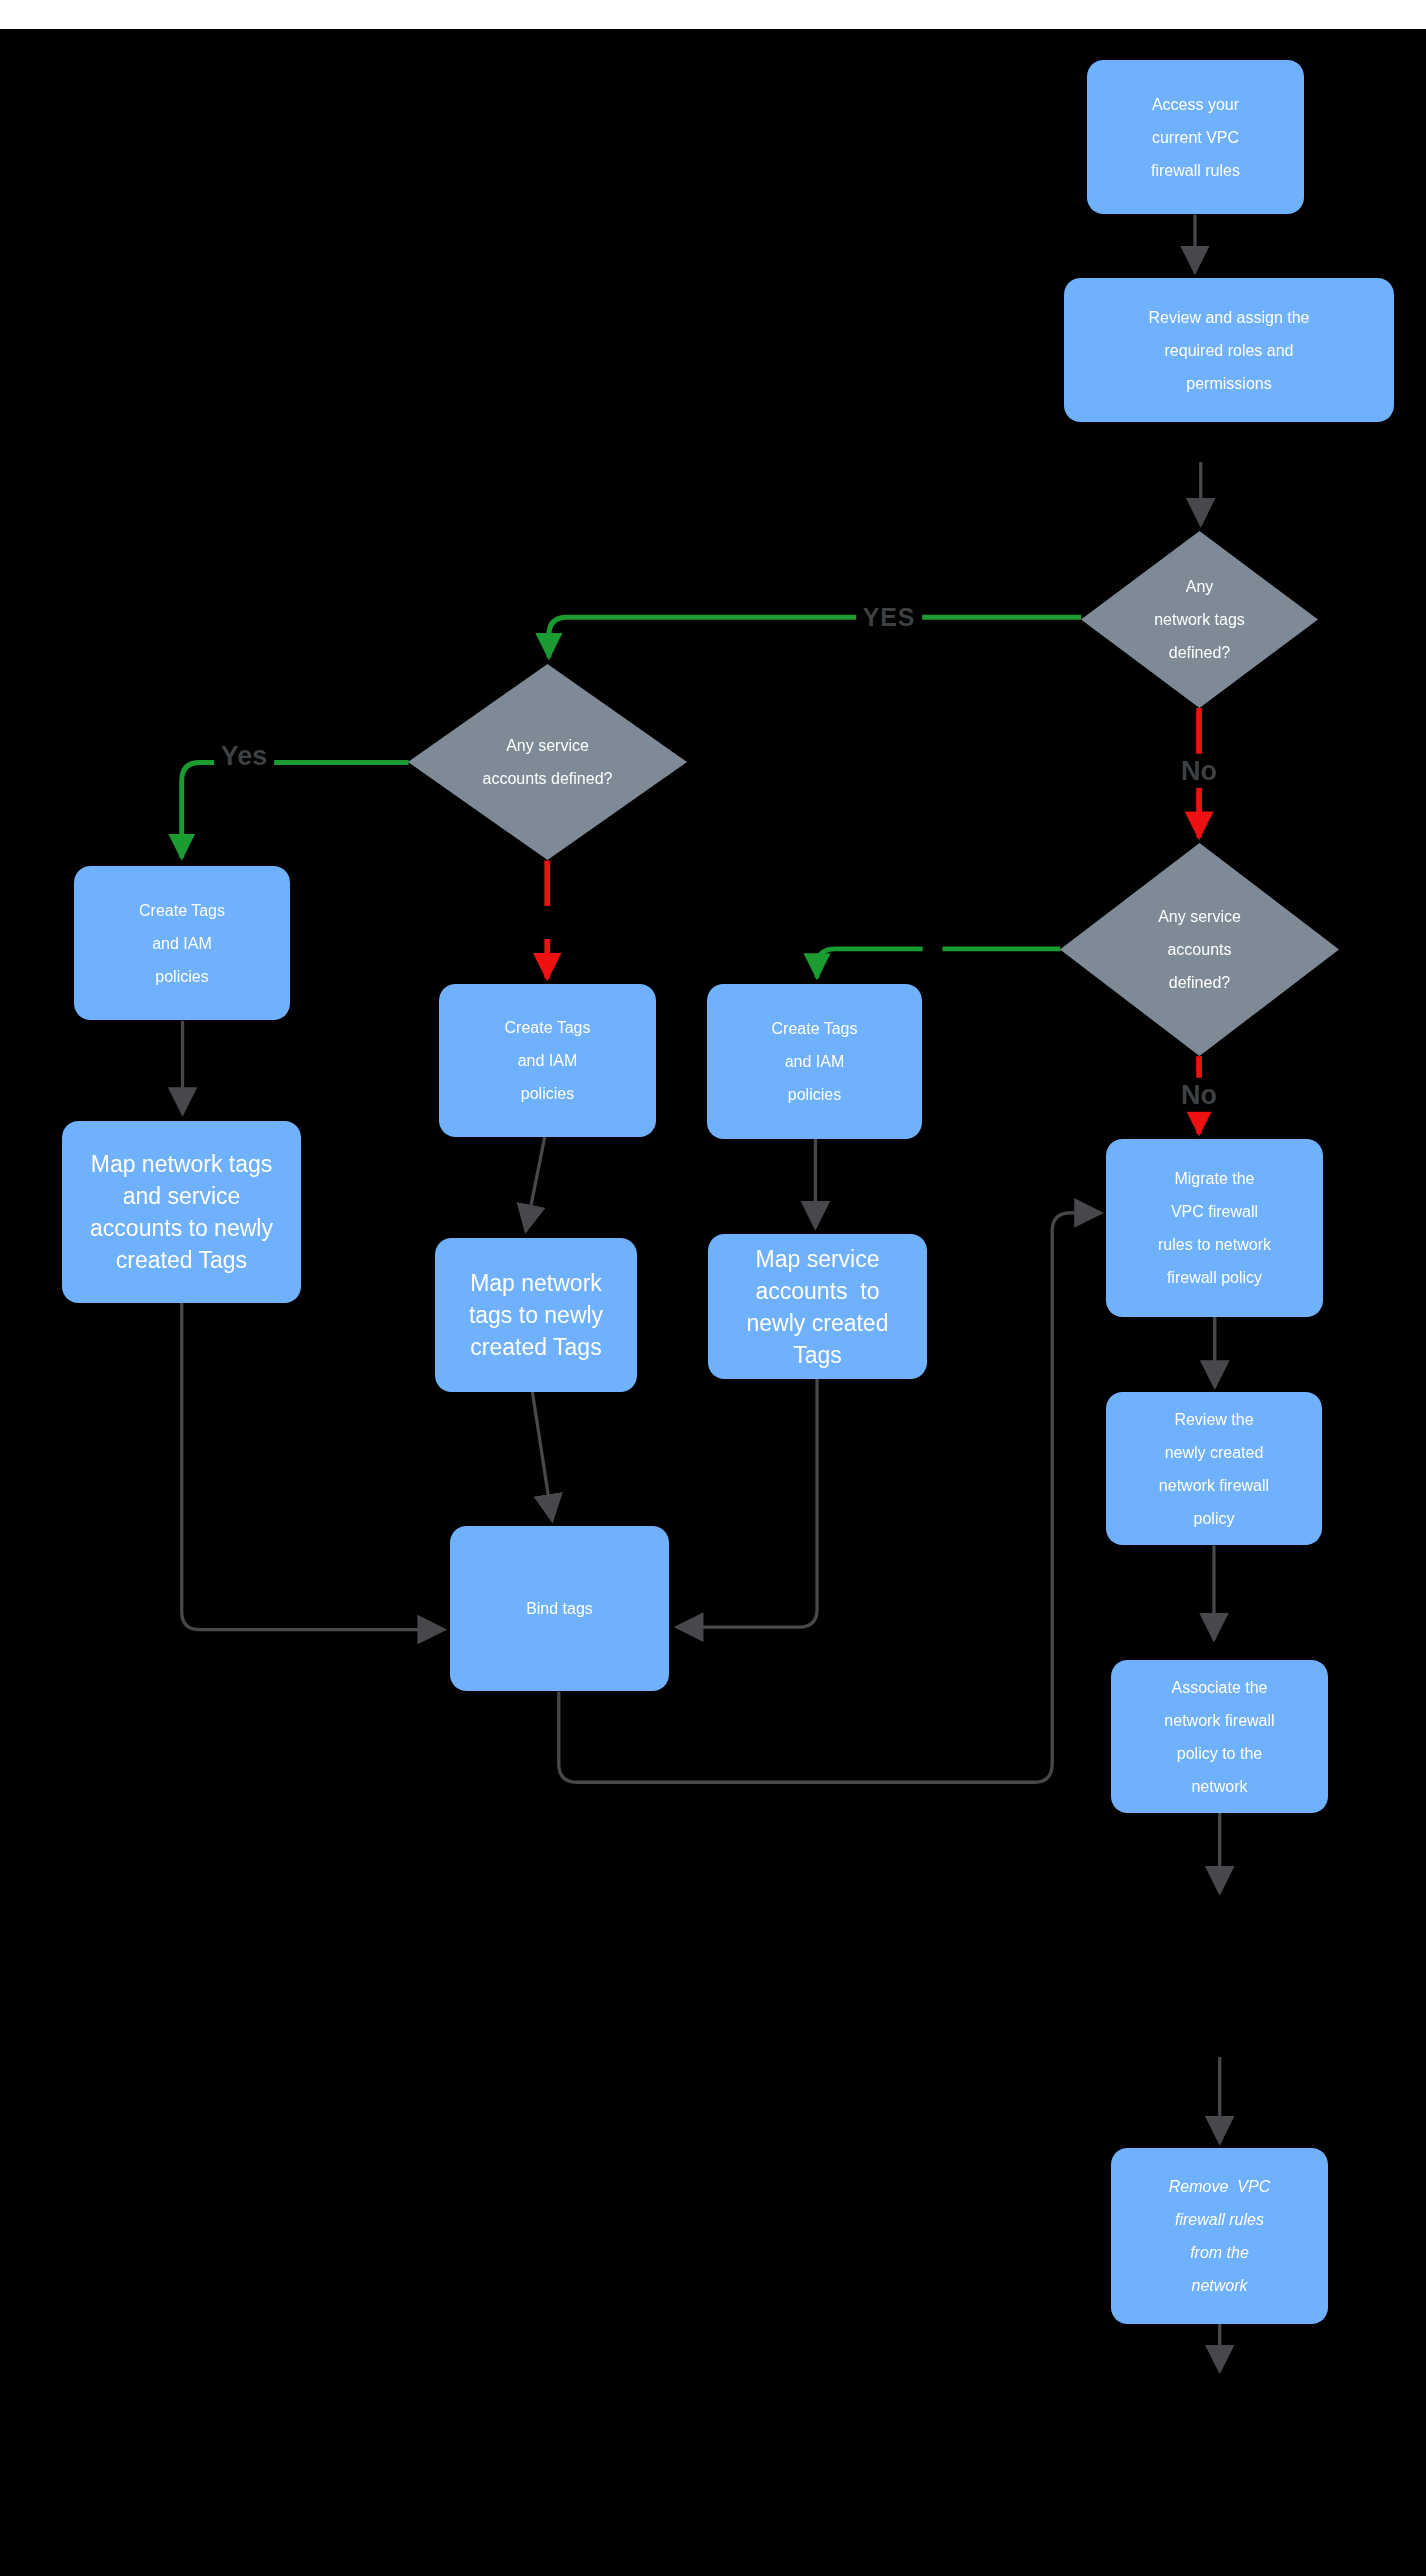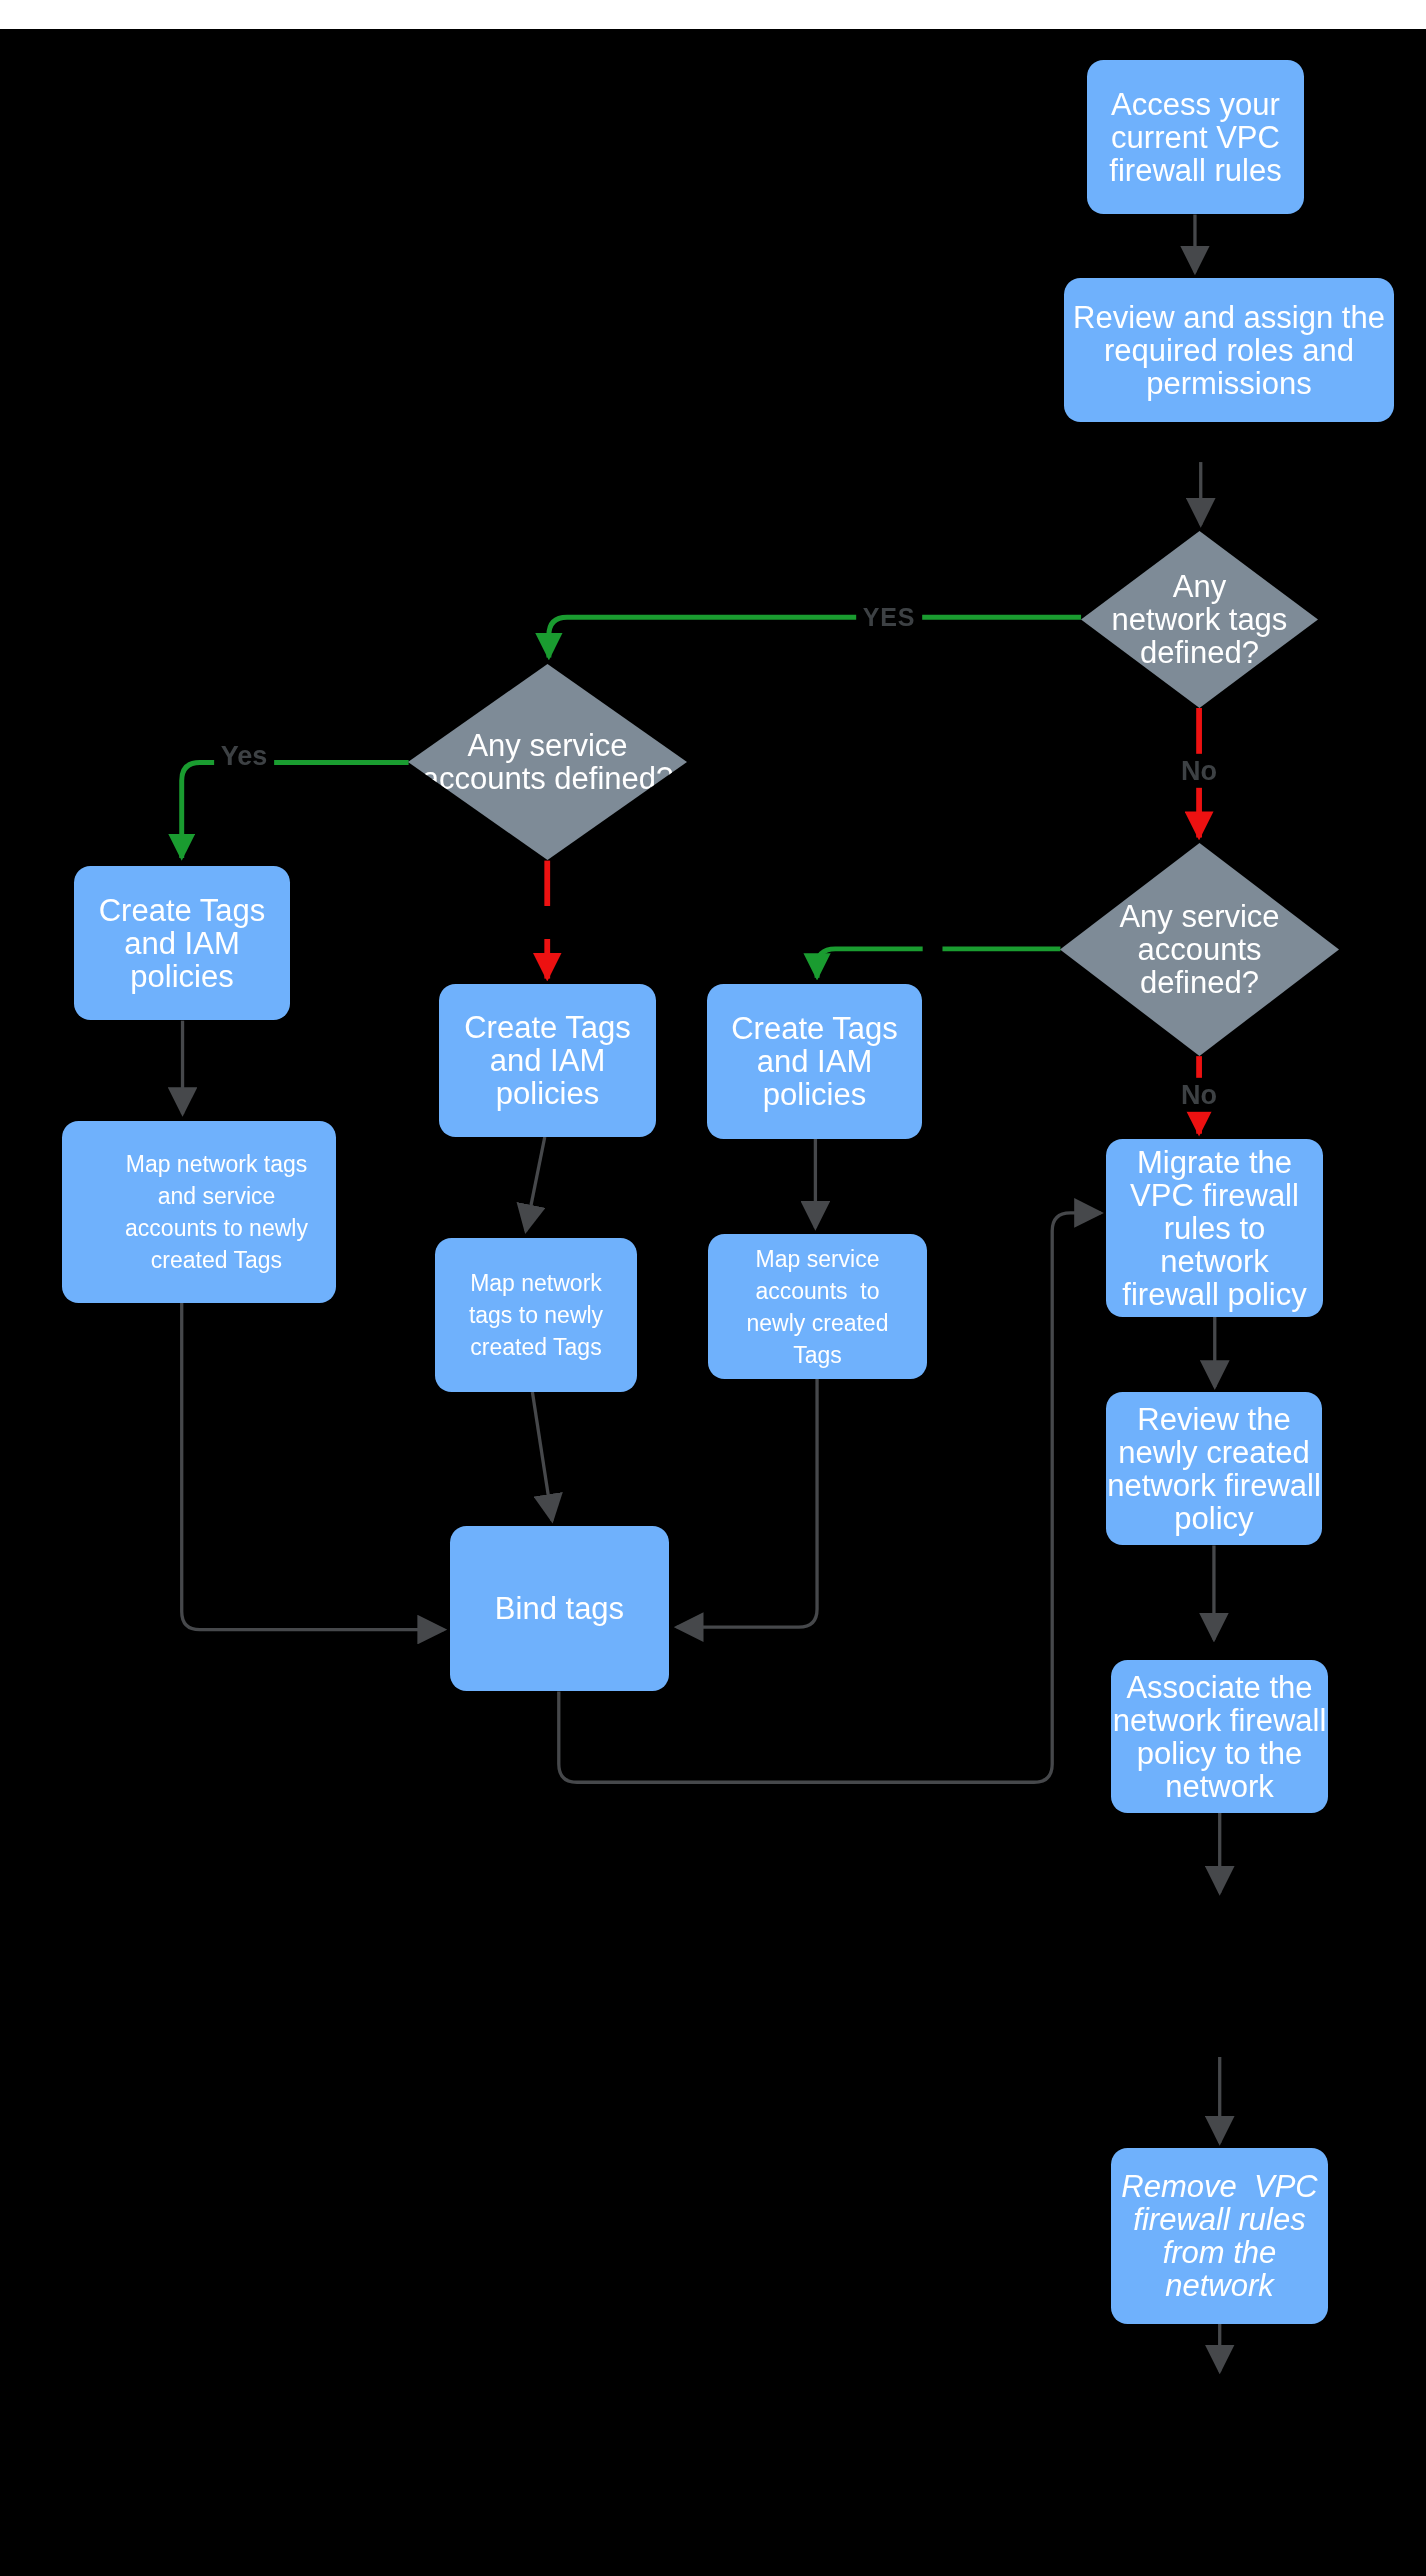--- a/index.html
+++ b/index.html
@@ -12,21 +12,21 @@
   }
   .topbar{
     position:absolute;left:0;top:0;width:1427px;height:29px;background:#ffffff;
   }
   svg.flow{position:absolute;left:0;top:0;}
   .node{
     position:absolute;
     display:flex;align-items:center;justify-content:center;
     text-align:center;
     color:#ffffff;
-    font-size:31px;line-height:33px;
+    font-size:16px;line-height:33px;
     white-space:pre-wrap;
   }
   .process{
     background:#6FB1FC;
     border-radius:16.5px;
   }
   .decision{
     background:#7E8B97;
     clip-path:polygon(50% 0, 100% 50%, 50% 100%, 0 50%);
     border-radius:0;
@@ -111,21 +111,21 @@
 network tags
 defined?</div>
 
   <div class="node decision" style="left:408px;top:664px;width:279px;height:196px;">Any service
 accounts defined?</div>
 
   <div class="node process" style="left:74px;top:866px;width:216px;height:154px;">Create Tags
 and IAM
 policies</div>
 
-  <div class="node process" style="left:62px;top:1121px;width:239px;height:182px;font-size:23px;line-height:32px;padding-left:35px;">Map network tags
+  <div class="node process" style="left:62px;top:1121px;width:239px;height:182px;font-size:23px;line-height:32px;">Map network tags
 and service
 accounts to newly
 created Tags</div>
 
   <div class="node process" style="left:439px;top:984px;width:217px;height:153px;">Create Tags
 and IAM
 policies</div>
 
   <div class="node process" style="left:435px;top:1238px;width:202px;height:154px;font-size:23px;line-height:32px;">Map network
 tags to newly

